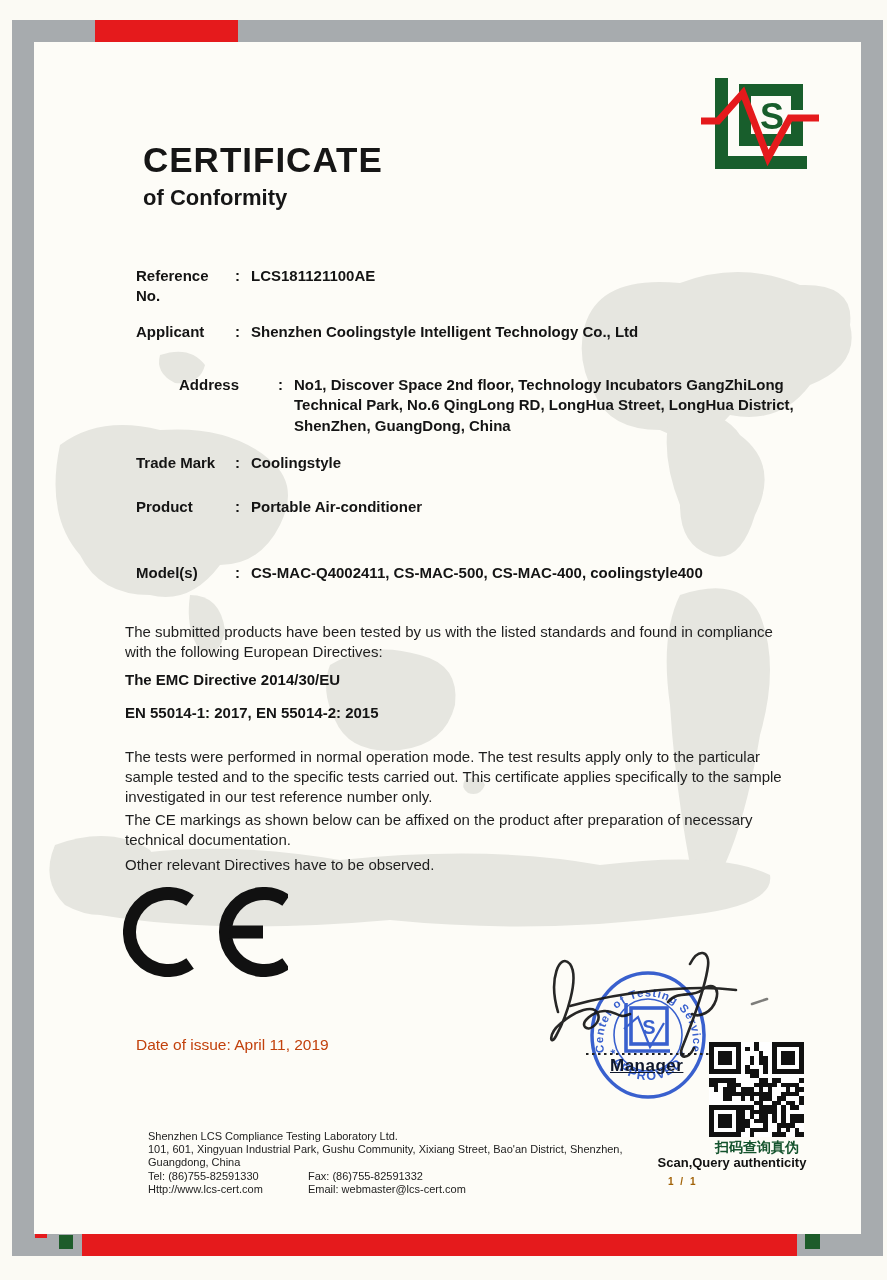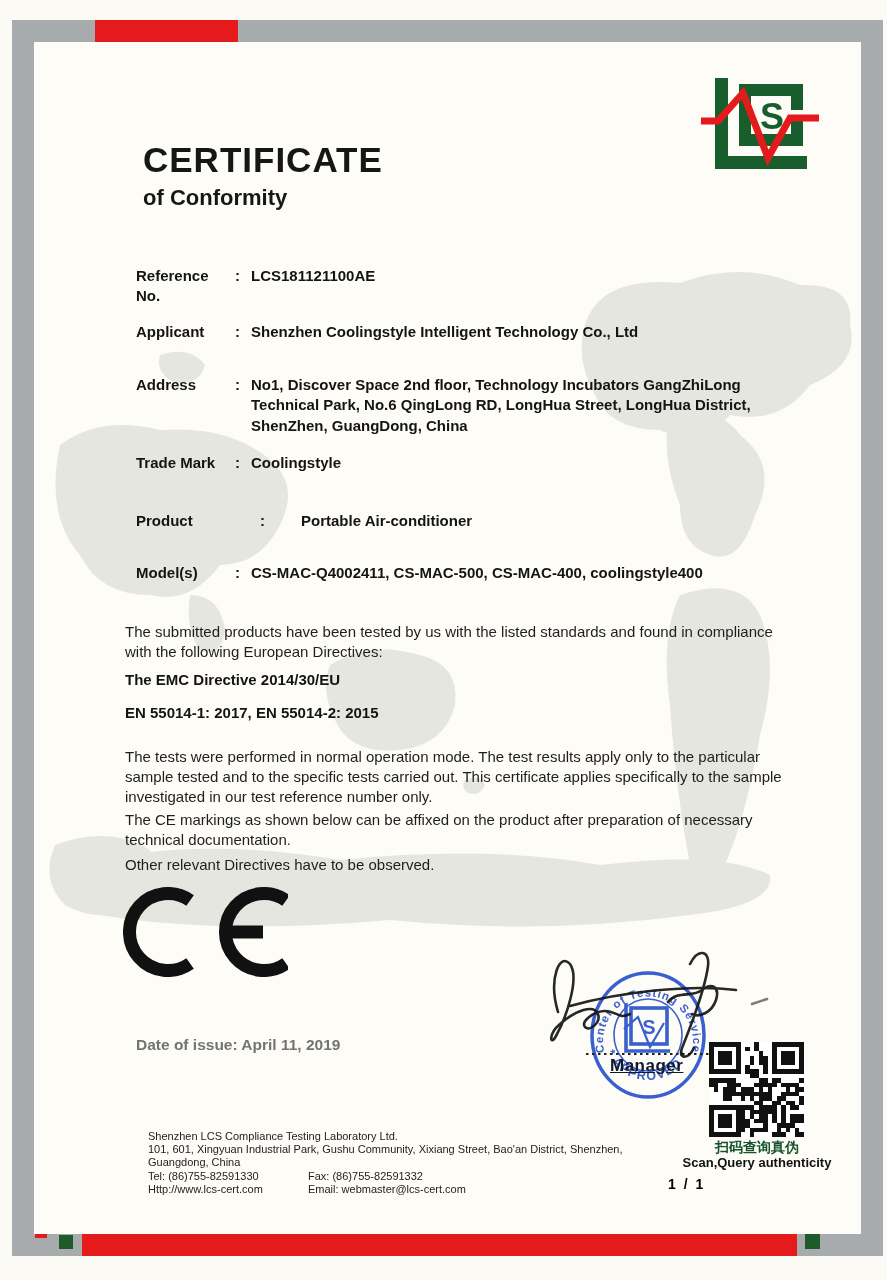--- a/index.html
+++ b/index.html
@@ -28,41 +28,41 @@
   .title .sub{font-size:22px; font-weight:bold; margin-top:5px; color:#161616;}
   .field-row{position:absolute; left:136px; width:680px; display:flex; z-index:2;
              font-size:15px; font-weight:bold; line-height:1.35; color:#141414;}
   .field-row .flabel{width:99px; flex:none;}
   .field-row .fcolon{width:16px; flex:none;}
   .field-row .fvalue{width:515px;}
   .para{position:absolute; left:125px; width:675px; font-size:15px; line-height:1.32;
         z-index:2; color:#1e1e1e;}
   .para.bold{font-weight:bold; color:#141414;}
   .ce-svg{position:absolute; left:123px; top:887px; z-index:2;}
-  .date-line{position:absolute; left:136px; top:1036px; font-size:15.5px; font-weight:bold; z-index:2; color:#737373;}
+  .date-line{position:absolute; left:136px; top:1036px; font-size:15.5px; font-weight:normal; z-index:2; color:#c2410c;}
   
   .stamp-svg{position:absolute; left:580px; top:967px; z-index:5; opacity:.93;}
   .stamp-svg text{fill:#2b55cb; font-family:"Liberation Sans","DejaVu Sans",sans-serif;}
   .sig-svg{position:absolute; left:540px; top:940px; z-index:6;}
   .manager{position:absolute; left:610px; top:1056px; font-size:17px; font-weight:600;
            letter-spacing:.5px; color:#10182a; z-index:7;text-decoration:underline;}
   .qr-wrap{position:absolute; left:709px; top:1042px; width:95px; height:95px; background:#fff; z-index:6;}
   .qr-wrap svg{width:95px; height:95px; display:block; shape-rendering:crispEdges;}
   .qr-wrap rect{fill:#111;}
   .qr-cn{position:absolute; left:698px; top:1139px; width:118px; text-align:center;
          font-size:14px; font-weight:bold; color:#14532d; z-index:6;}
-  .qr-en{position:absolute; left:676px; top:1155px; width:162px; text-align:center;
+  .qr-en{position:absolute; left:651px; top:1155px; width:162px; text-align:center;
          font-size:13px; font-weight:bold; color:#111; z-index:6;}
   
   .footer{position:absolute; left:148px; top:1130px; width:560px; font-size:11px;
           line-height:13.2px; color:#222; z-index:2;}
   .footer .cols{display:flex;}
   .footer .c1{width:160px; flex:none;}
-  .page-num{position:absolute; left:668px; top:1176px; font-size:14px; font-weight:bold;
-            letter-spacing:2px; color:#000000; z-index:2;}
+  .page-num{position:absolute; left:668px; top:1176px; font-size:10px; font-weight:bold;
+            letter-spacing:2px; color:#a16207; z-index:2;}
   .logo-svg{position:absolute; left:695px; top:70px; z-index:2;}
 </style>
 </head>
 <body>
 
 <div class="page">
 
   <div class="bar bar-top"></div>
   <div class="bar bar-bottom"></div>
   <div class="bar bar-left"></div>
@@ -118,31 +118,31 @@
   <div class="field-row" style="top:266px;">
     <span class="flabel">Reference No.</span>
     <span class="fcolon">:</span>
     <span class="fvalue">LCS181121100AE</span>
   </div>
   <div class="field-row" style="top:322px;">
     <span class="flabel">Applicant</span>
     <span class="fcolon">:</span>
     <span class="fvalue">Shenzhen Coolingstyle Intelligent Technology Co., Ltd</span>
   </div>
-  <div class="field-row" style="top:375px;">
+  <div class="field-row" style="top:375px;margin-left:43px;">
     <span class="flabel">Address</span>
     <span class="fcolon">:</span>
     <span class="fvalue">No1, Discover Space 2nd floor, Technology Incubators GangZhiLong Technical Park, No.6 QingLong RD, LongHua Street, LongHua District, ShenZhen, GuangDong, China</span>
   </div>
   <div class="field-row" style="top:453px;">
     <span class="flabel">Trade Mark</span>
     <span class="fcolon">:</span>
     <span class="fvalue">Coolingstyle</span>
   </div>
-  <div class="field-row" style="top:511px;justify-content:space-between;">
+  <div class="field-row" style="top:497px;">
     <span class="flabel">Product</span>
     <span class="fcolon">:</span>
     <span class="fvalue">Portable Air-conditioner</span>
   </div>
   <div class="field-row" style="top:563px;">
     <span class="flabel">Model(s)</span>
     <span class="fcolon">:</span>
     <span class="fvalue">CS-MAC-Q4002411, CS-MAC-500, CS-MAC-400, coolingstyle400</span>
   </div>
 

